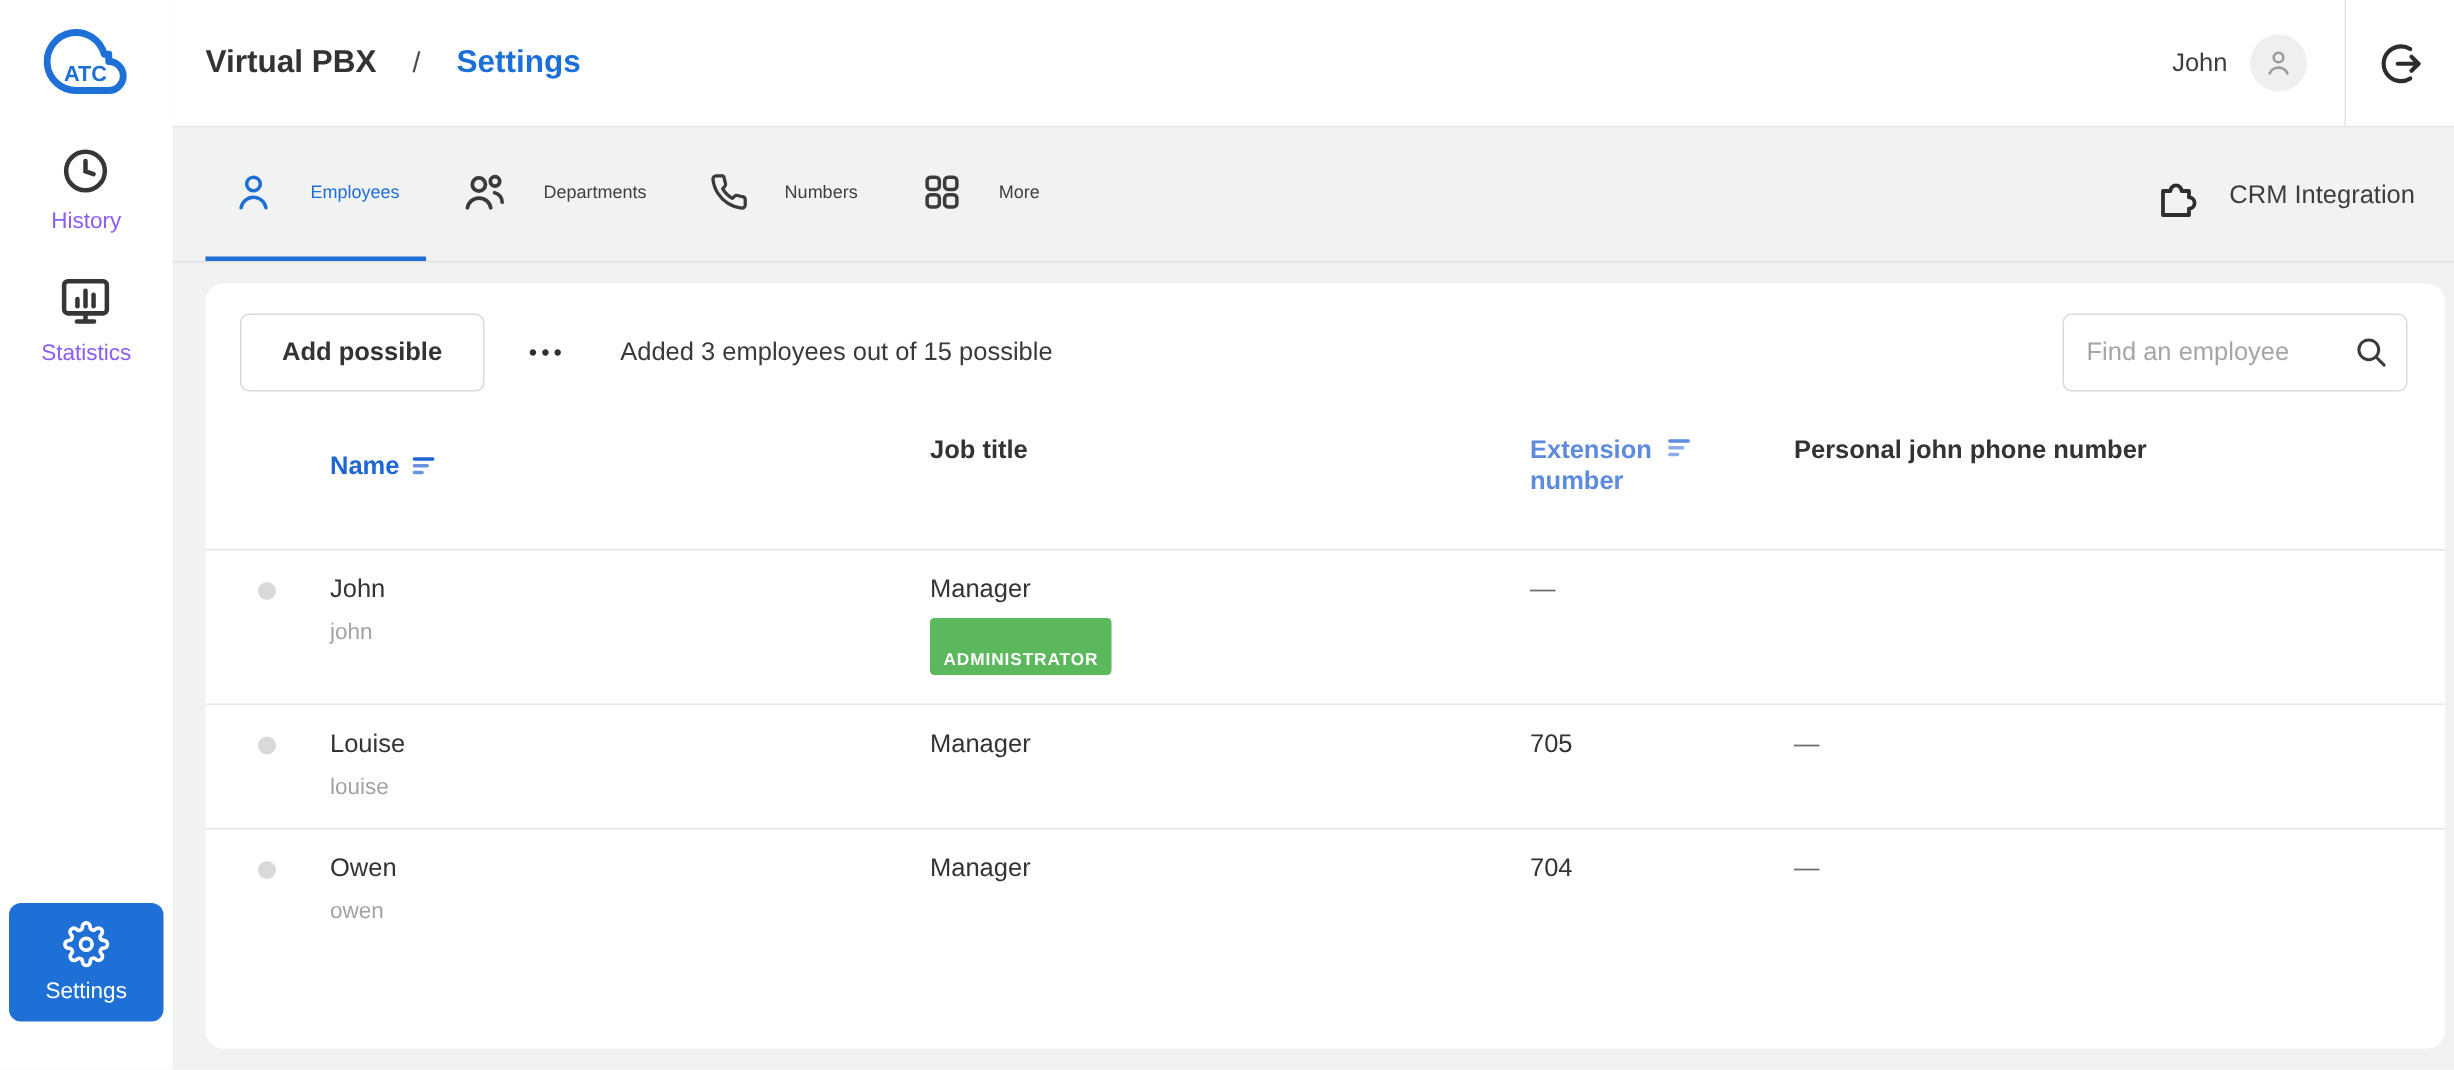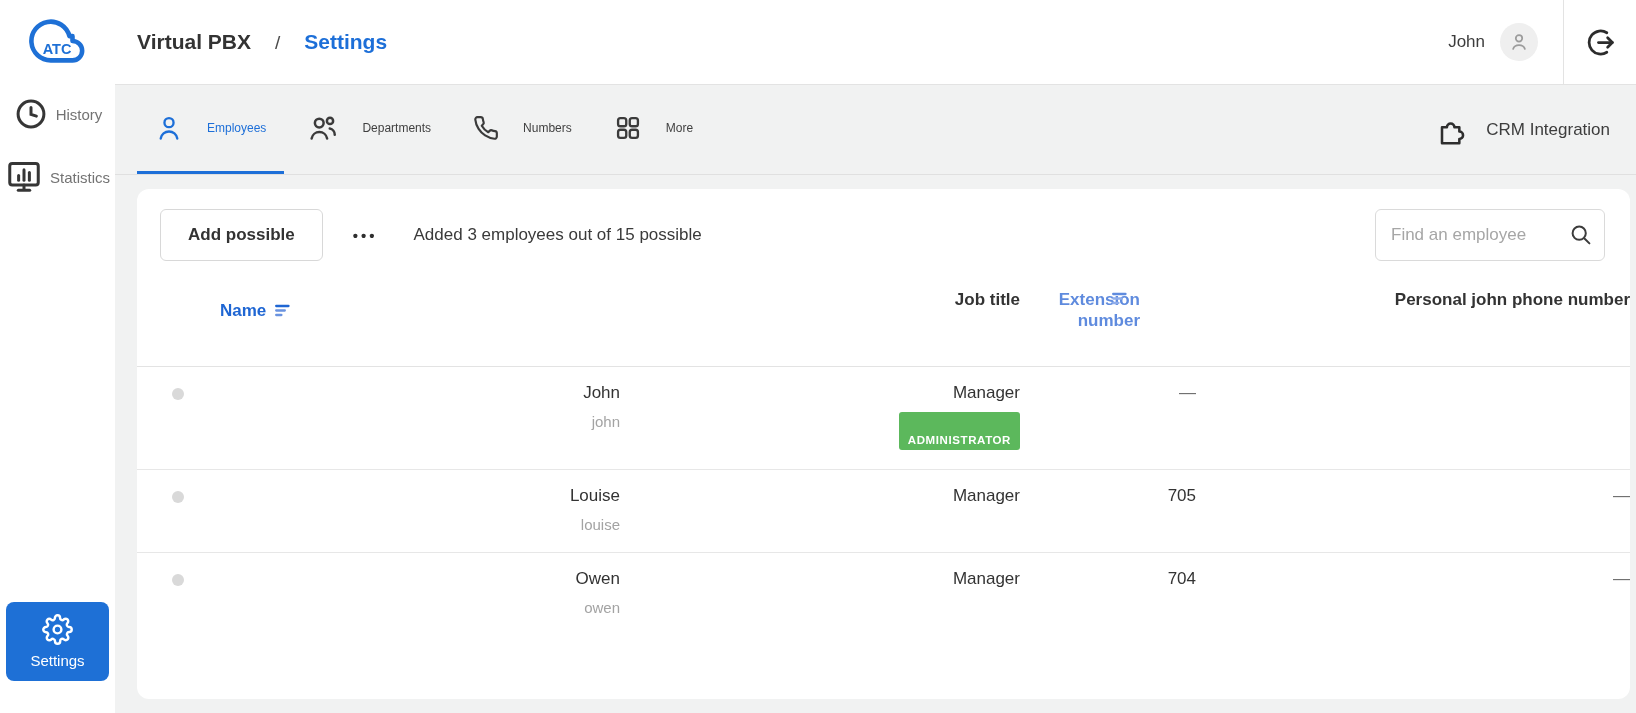--- a/index.html
+++ b/index.html
@@ -10,22 +10,22 @@
   }
   svg { display:block; }
 
   
   .sidebar {
     position:absolute; left:0; top:0; width:115px; height:713px;
     background:#fff; z-index:3; display:flex; flex-direction:column; align-items:center;
   }
   .logo { margin-top:12px; cursor:pointer; }
   .side-item {
-    margin-top:26px; display:flex; flex-direction:row; align-items:center;
-    gap:7px; cursor:pointer; color:#737373;
+    margin-top:26px; display:flex; flex-direction:column; align-items:center;
+    gap:7px; cursor:pointer; color:#8b5cf6;
   }
   .side-item:first-of-type { margin-top:24px; }
   .side-item .lbl { font-size:15px; }
   .settings-btn {
     position:absolute; left:6px; bottom:32px; width:103px; height:79px;
     background:#1e70d6; border-radius:8px; display:flex; flex-direction:column;
     align-items:center; justify-content:center; gap:7px; color:#fff; cursor:pointer;
   }
   .settings-btn .lbl { font-size:15px; }
 
@@ -76,21 +76,21 @@
   .summary { margin-left:36px; font-size:17px; color:#3a3a3a; }
   .search { margin-left:auto; position:relative; width:230px; height:52px; }
   .search input {
     width:100%; height:100%; border:1px solid #dadada; border-radius:6px;
     padding:0 44px 0 15px; font-family:inherit; font-size:17px; color:#333; outline:none;
   }
   .search input::placeholder { color:#a6a6a6; }
   .search .mag { position:absolute; right:12px; top:14px; cursor:pointer; }
 
   
-  .grid { display:grid; grid-template-columns:83px 400px 400px 176px auto;text-align:right; }
+  .grid { display:grid; grid-template-columns:83px 400px 400px 176px auto; }
   .thead { padding:28px 0 34px; border-bottom:1px solid #e3e3e3; }
   .th { font-size:17px; font-weight:700; color:#333; line-height:1.25; }
   .th-name { color:#1f66d3; display:flex; align-items:center; gap:9px; cursor:pointer; }
   .th-ext  { color:#5f8bde; position:relative; width:120px; cursor:pointer; }
   .th-ext .sort { position:absolute; left:92px; top:3px; }
   .trow { padding:16px 0 19px; border-bottom:1px solid #e7e7e7; }
   .trow:last-child { border-bottom:none; }
   .dotcell { padding-left:35px; }
   .statusdot { width:12px; height:12px; border-radius:50%; background:#d9d9d9; margin-top:5px; }
   .nm { font-size:17px; color:#333; }

